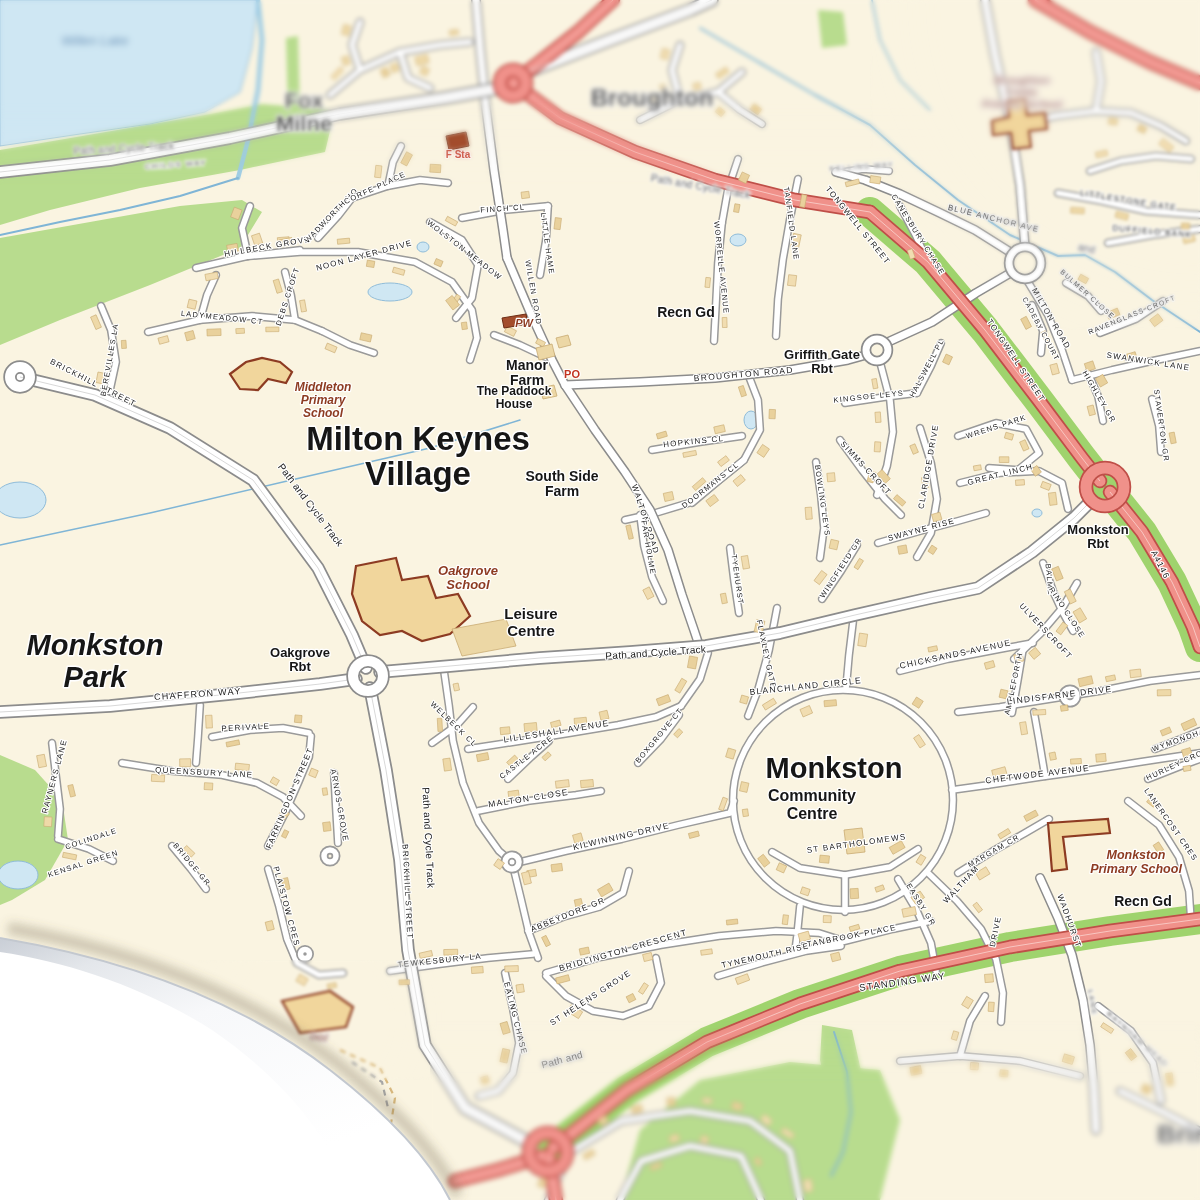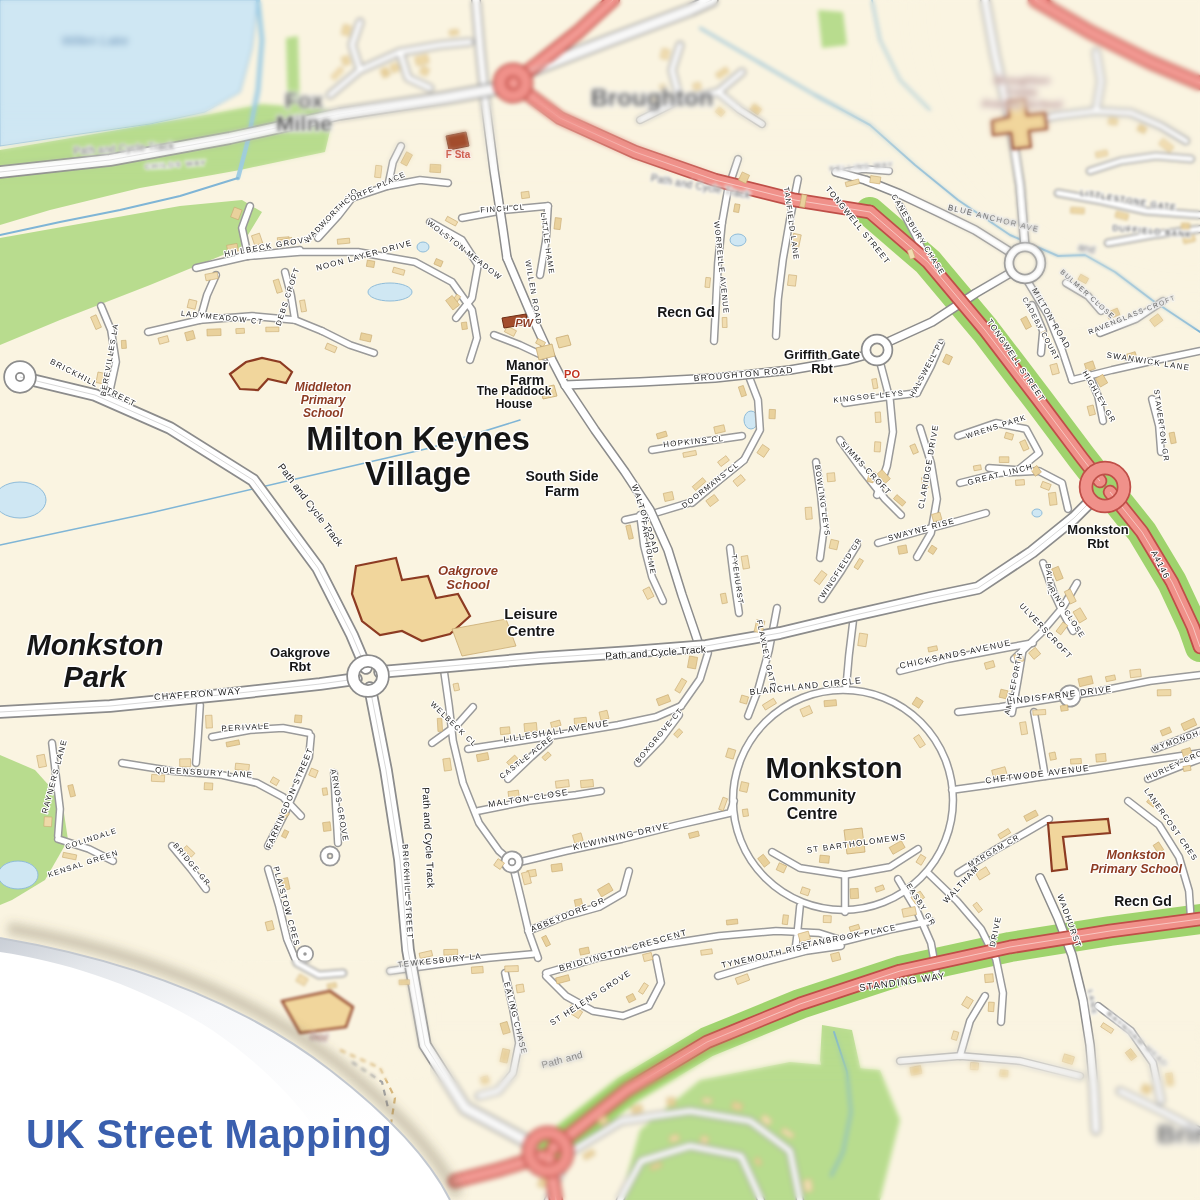--- a/index.html
+++ b/index.html
@@ -1021,14 +1021,13 @@
       <filter id="softsh" x="-40%" y="-40%" width="180%" height="180%">
         <feGaussianBlur stdDeviation="5"></feGaussianBlur>
       </filter>
     </defs>
     <path filter="url(#softsh)" d="M8,928 C145,953 255,1000 336,1062 C396,1110 436,1152 458,1196" fill="none" stroke="rgba(105,95,70,0.30)" stroke-width="12"></path>
     <path d="M0,938 C140,962 250,1008 330,1070 C392,1118 430,1160 450,1200 L0,1200 Z" fill="#ffffff"></path>
     <path d="M0,938 C140,962 250,1008 330,1070 C392,1118 430,1160 450,1200 L352,1200 C330,1135 282,1078 212,1030 C146,988 68,962 0,952 Z" fill="url(#cg)"></path>
     <path d="M0,938 C140,962 250,1008 330,1070 C392,1118 430,1160 450,1200" fill="none" stroke="#c3c8cf" stroke-width="2"></path>
   </svg>
 
-  <div id="brand" style="color: rgb(58, 95, 174);">UK Street Mapping</div>
 </div>
 
 </body></html>

